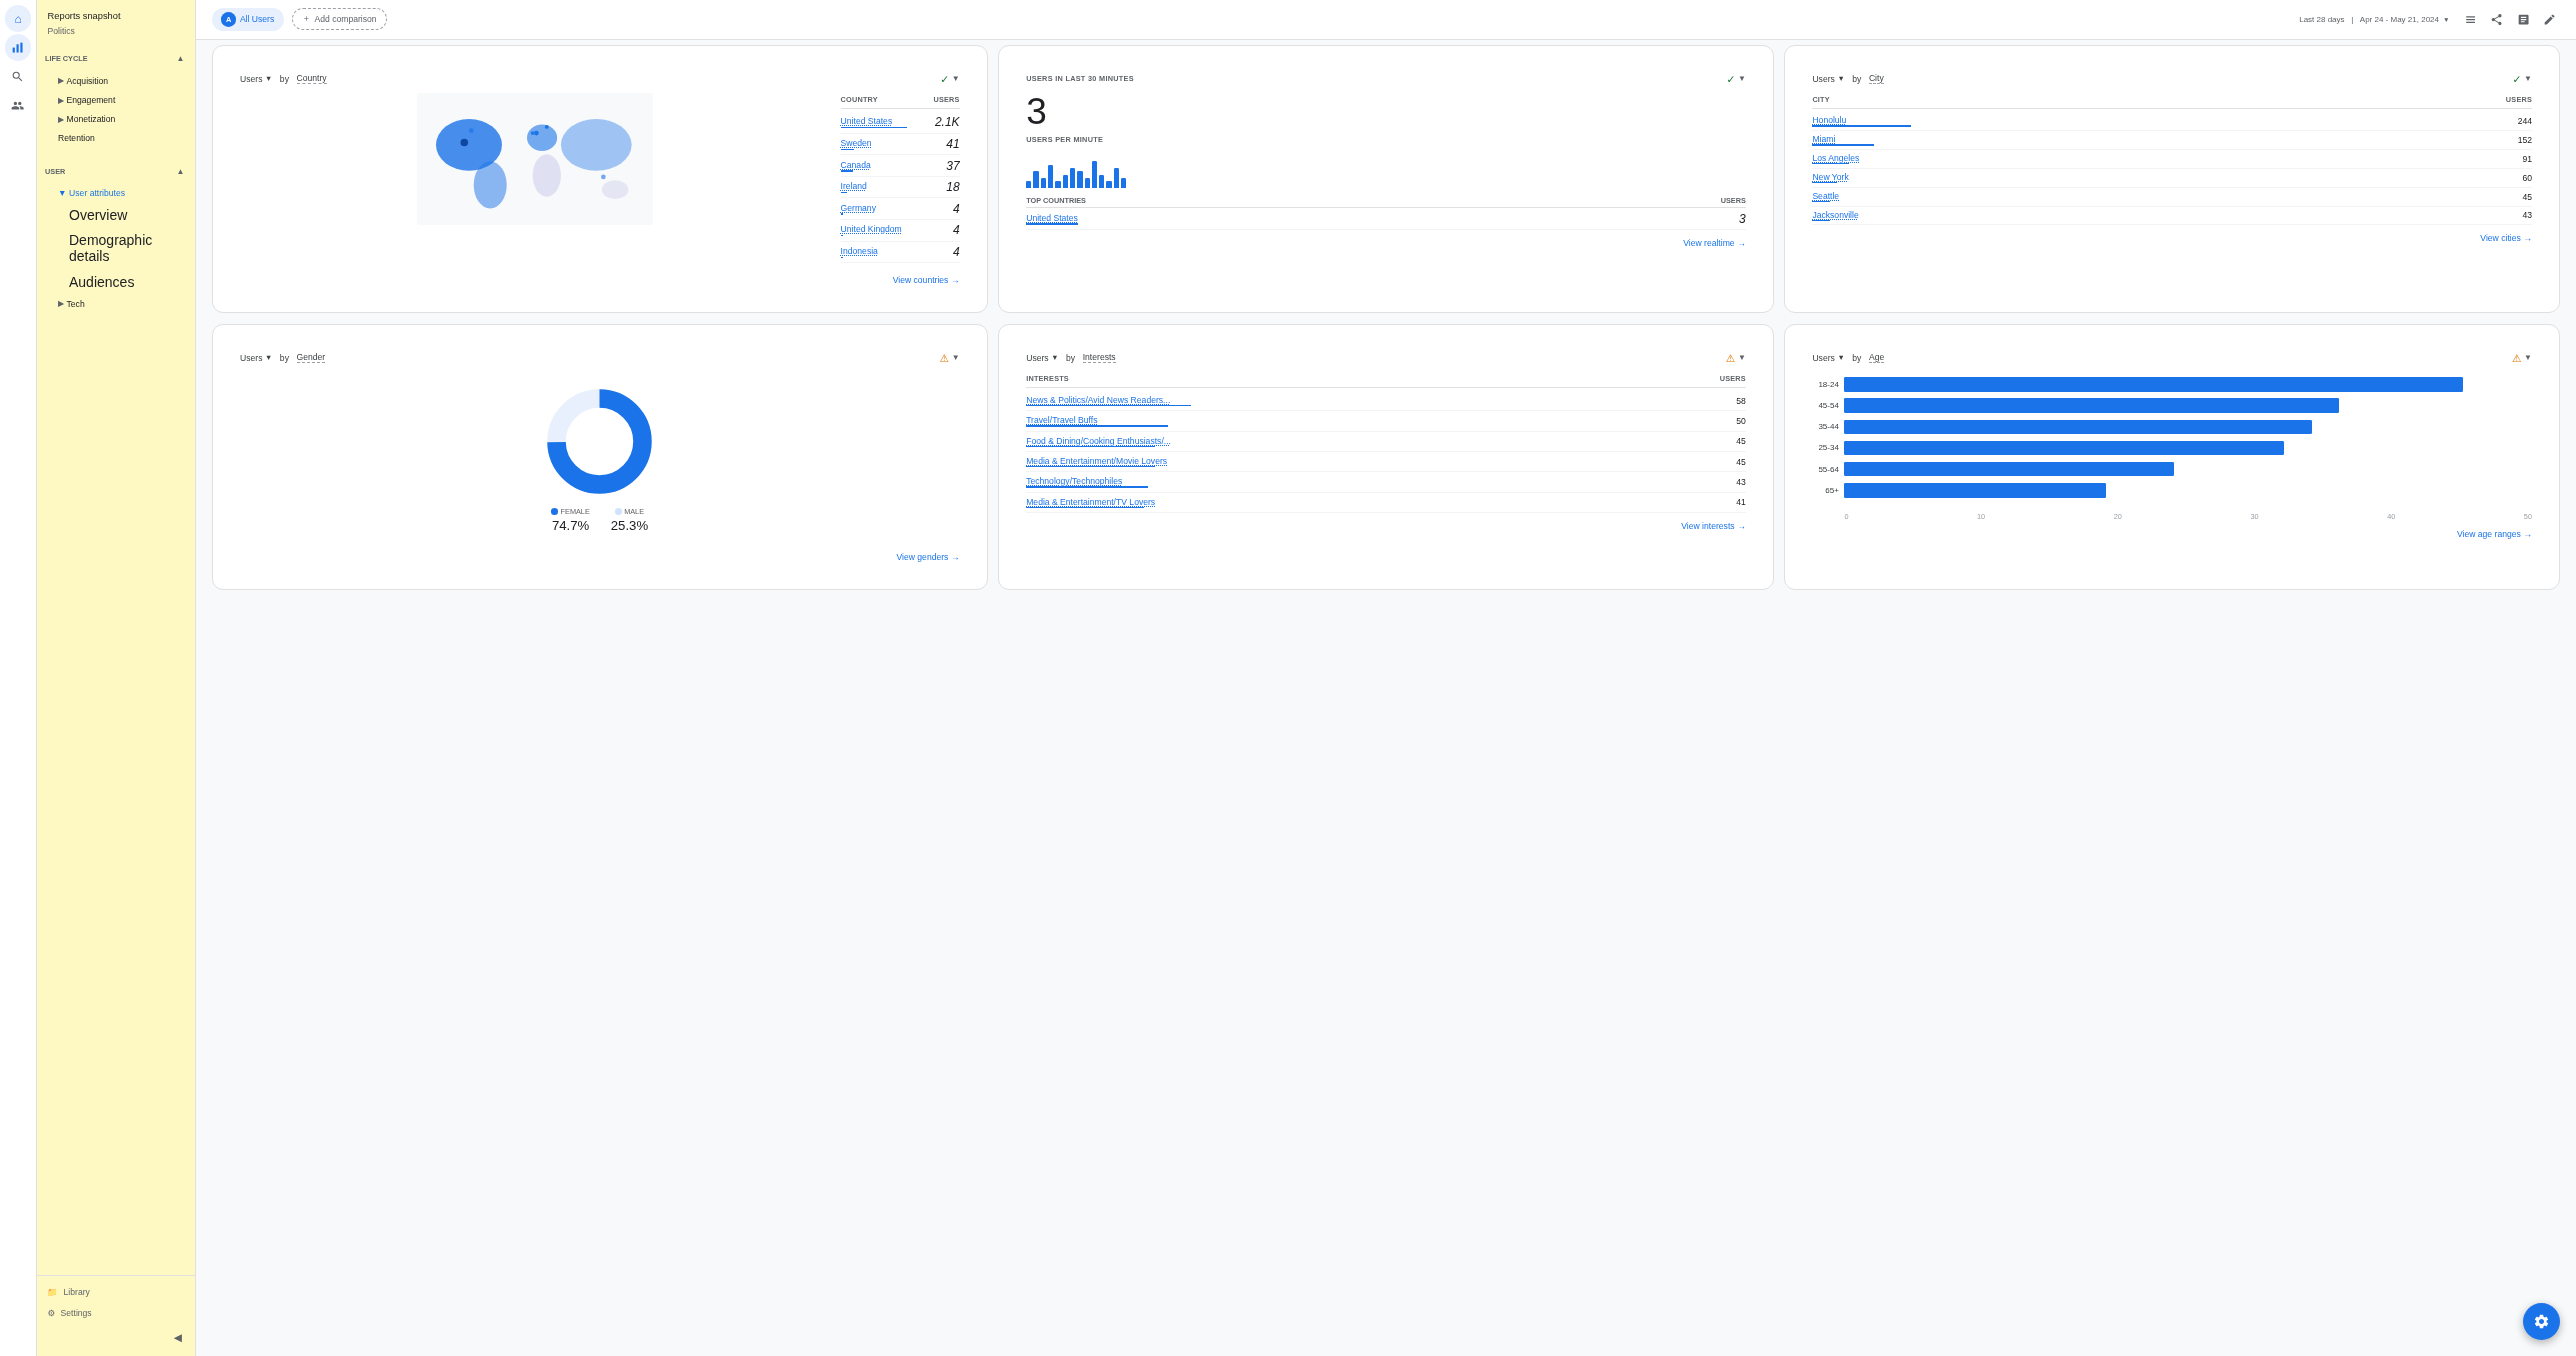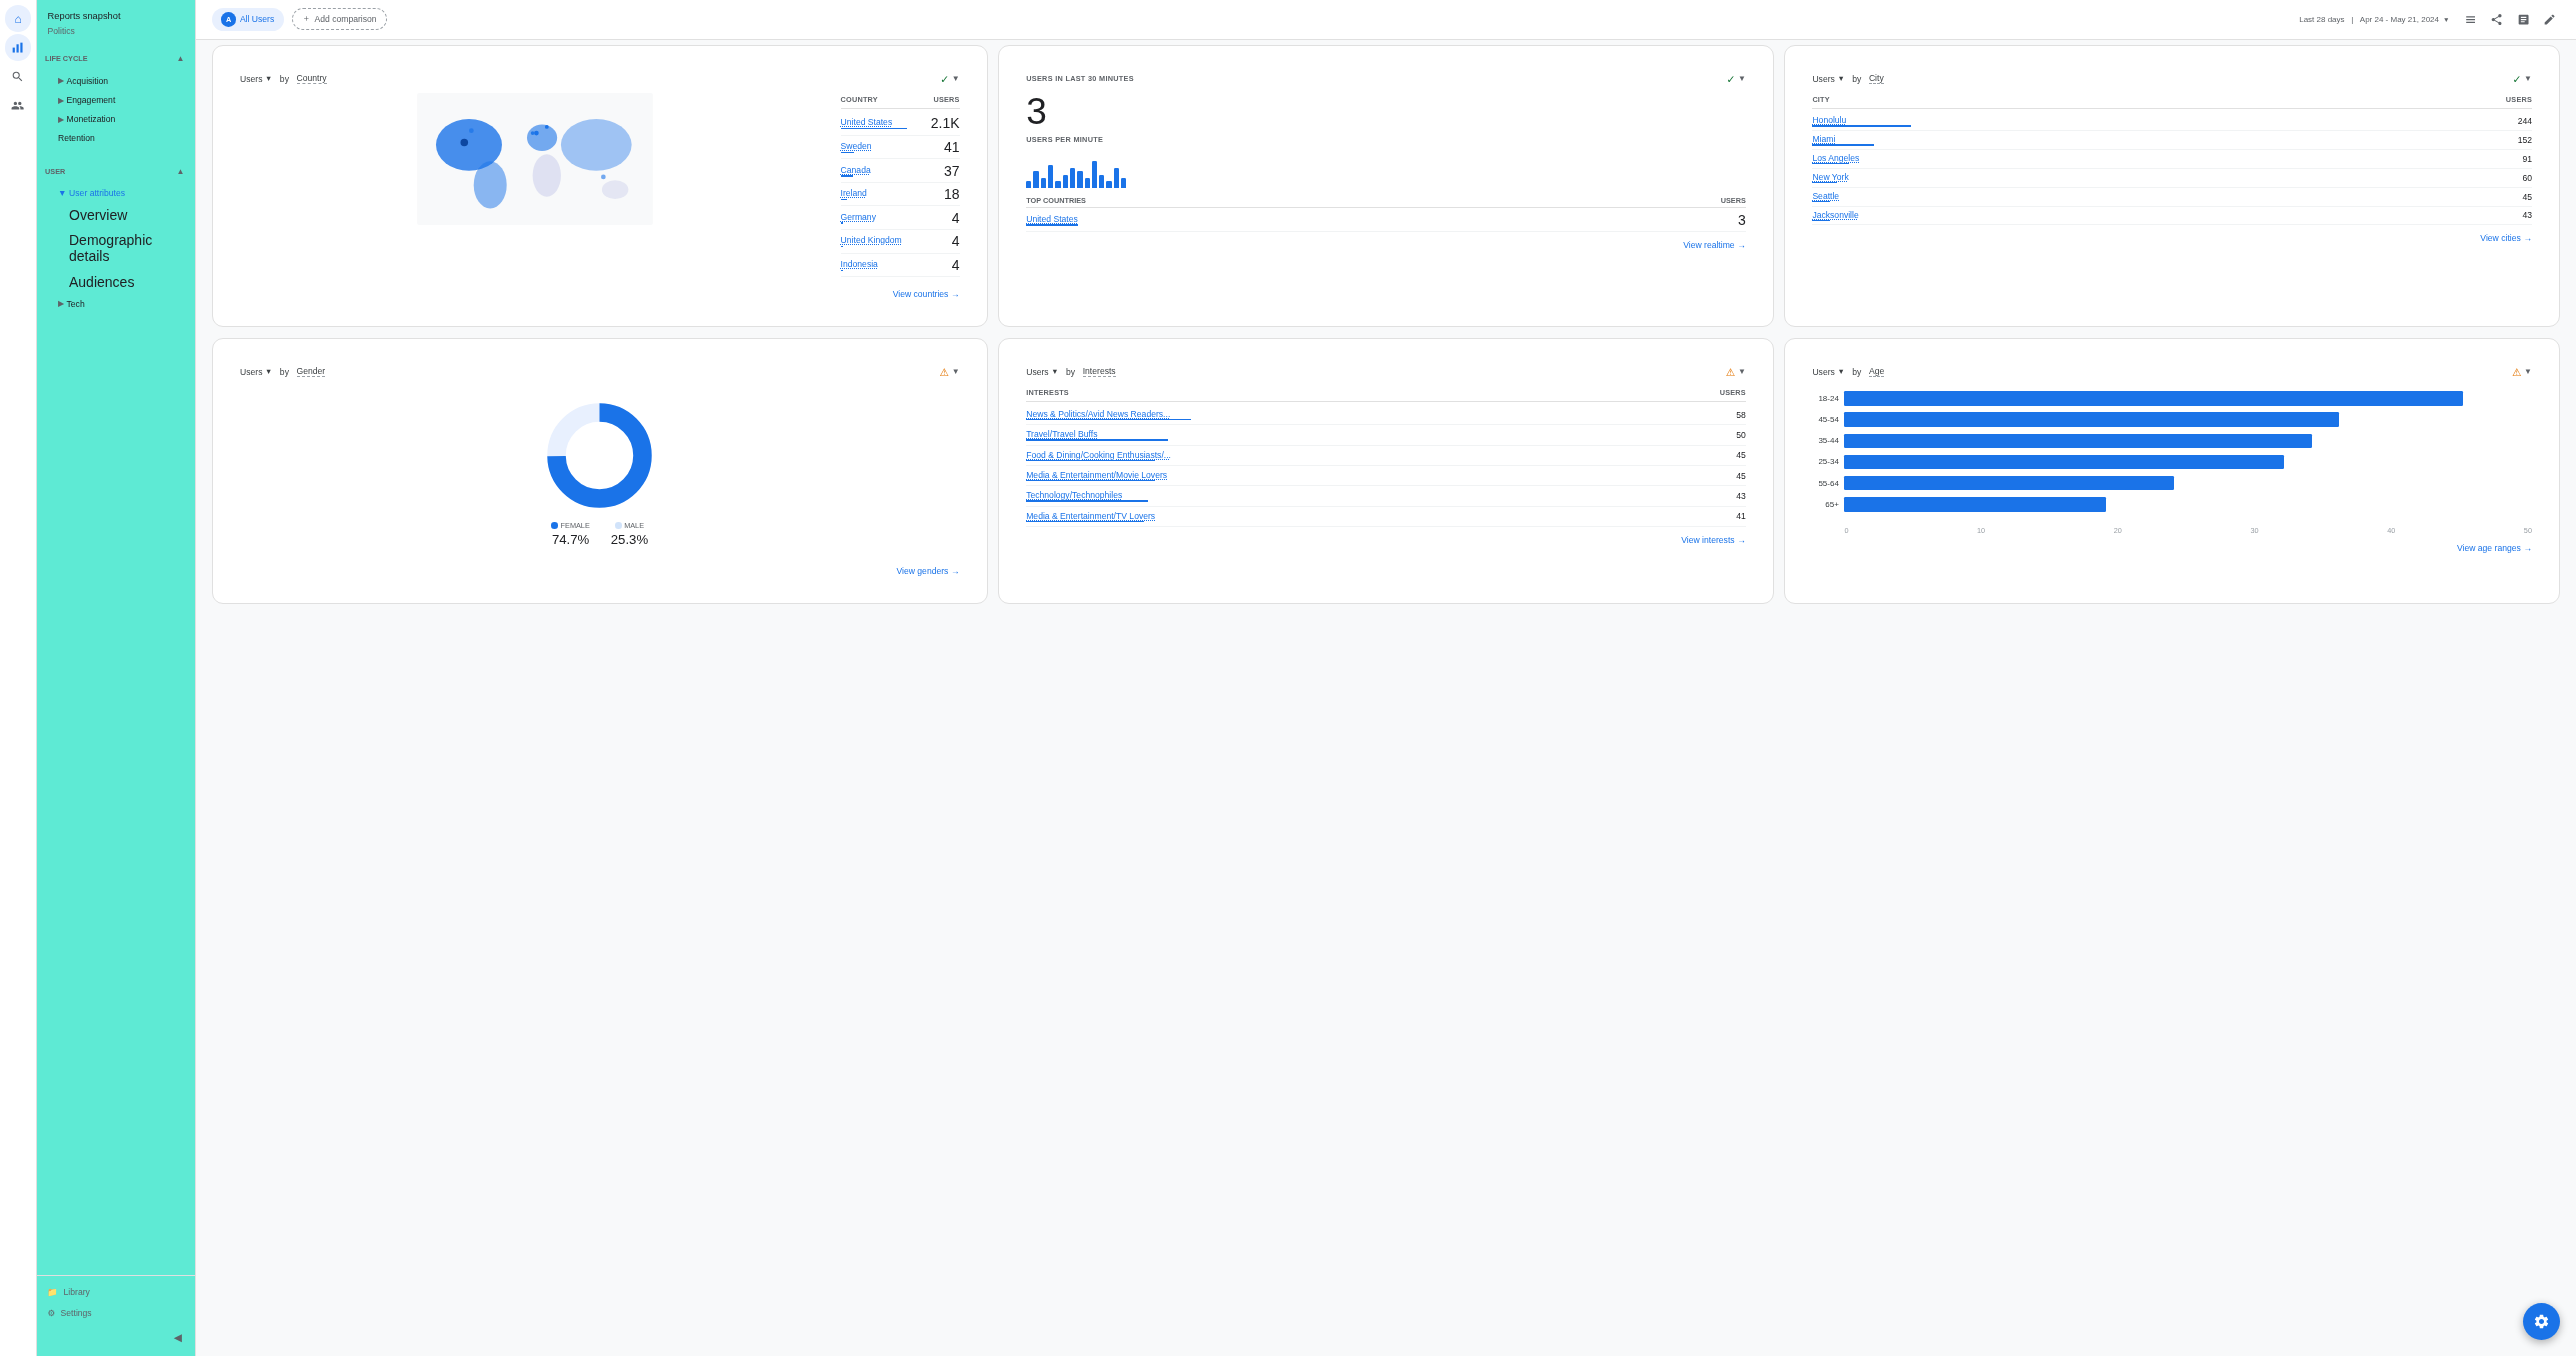--- a/index.html
+++ b/index.html
@@ -1,19 +1,19 @@
 <!DOCTYPE html>
 <html style="font-size:10.6px"><head>
   <meta charset="utf-8">
   <style>
     * { box-sizing: border-box; margin: 0; padding: 0; }
     body { font-family: 'Google Sans', Arial, sans-serif; background: #f8f9fa; color: #202124; font-size: 8.6px; display: flex; height: 100vh; overflow: hidden; }
 
     
-    .sidebar { width: 159px; background: #5eead4; display: flex; flex-direction: column; border-right: 0.7px solid #e0e0e0; flex-shrink: 0; }
+    .sidebar { width: 159px; background: #fef9c3; display: flex; flex-direction: column; border-right: 0.7px solid #e0e0e0; flex-shrink: 0; }
     .sidebar-icons { width: 37px; background: #fff; display: flex; flex-direction: column; align-items: center; padding-top: 5.3px; gap: 2.6px; border-right: 0.7px solid #e0e0e0; flex-shrink: 0; }
     .icon-btn { width: 26.5px; height: 26.5px; border-radius: 50%; display: flex; align-items: center; justify-content: center; cursor: pointer; color: #5f6368; font-size: 12px; }
     .icon-btn.active { background: #e8f0fe; color: #1a73e8; }
     .icon-btn.home { background: #e8f0fe; color: #1a73e8; }
 
     .sidebar-content { flex: 1; overflow-y: auto; padding: 5.3px 0; }
     .sidebar-top { padding: 5.3px 10.6px 2.6px; font-size: 9.3px; font-weight: 500; color: #202124; cursor: pointer; }
     .sidebar-realtime { padding: 2.6px 10.6px 8px; font-size: 8.6px; color: #5f6368; cursor: pointer; }
     .sidebar-section { padding: 5.3px 0; }
     .sidebar-section-header { padding: 5.3px 10.6px 5.3px 8px; font-size: 7.3px; font-weight: 600; color: #5f6368; text-transform: uppercase; display: flex; align-items: center; justify-content: space-between; cursor: pointer; }
@@ -48,21 +48,21 @@
     .card-controls { display: flex; align-items: center; gap: 2.6px; }
     .card-check { color: #137333; font-size: 10.6px; }
     .card-check-orange { color: #e37400; font-size: 10.6px; }
     .card-dropdown { color: #5f6368; font-size: 8px; cursor: pointer; }
 
     
     .table-cols { display: flex; justify-content: space-between; padding: 2.6px 0 4px; border-bottom: 0.7px solid #e0e0e0; margin-bottom: 2.6px; }
     .table-col-label { font-size: 7.3px; color: #5f6368; font-weight: 600; text-transform: uppercase; letter-spacing: 0.2px; }
     .table-row-item { display: flex; justify-content: space-between; align-items: center; padding: 3.3px 0; border-bottom: 0.7px solid #f1f3f4; }
     .table-row-label { font-size: 8.6px; color: #1a73e8; text-decoration: underline; text-decoration-style: dotted; }
-    .table-row-value { font-size: 14px; color: #202124; }
+    .table-row-value { font-size: 12px; color: #202124; font-style: italic; }
     .table-row-bar { height: 1.3px; background: #1a73e8; margin-top: 0.7px; }
 
     
     .map-container { flex: 1; min-width: 198px; position: relative; overflow: hidden; }
 
     
     .realtime-number { font-size: 37px; font-weight: 300; color: #202124; line-height: 1; margin: 5.3px 0; }
     .realtime-label { font-size: 7.3px; color: #5f6368; text-transform: uppercase; font-weight: 600; letter-spacing: 0.3px; margin-bottom: 10.6px; }
     .bar-chart { display: flex; align-items: flex-end; gap: 2px; height: 33px; margin-bottom: 5.3px; }
     .bar { background: #1a73e8; border-radius: 1.3px 1.3px 0 0; width: 5.3px; }

